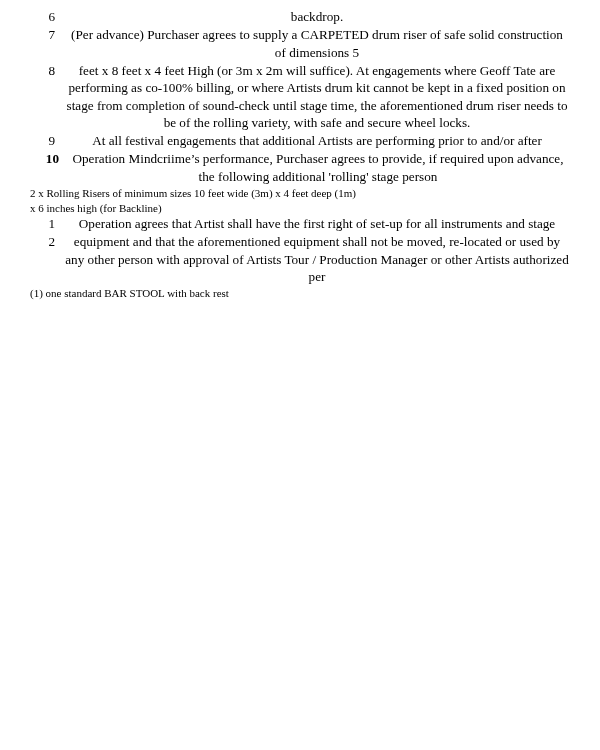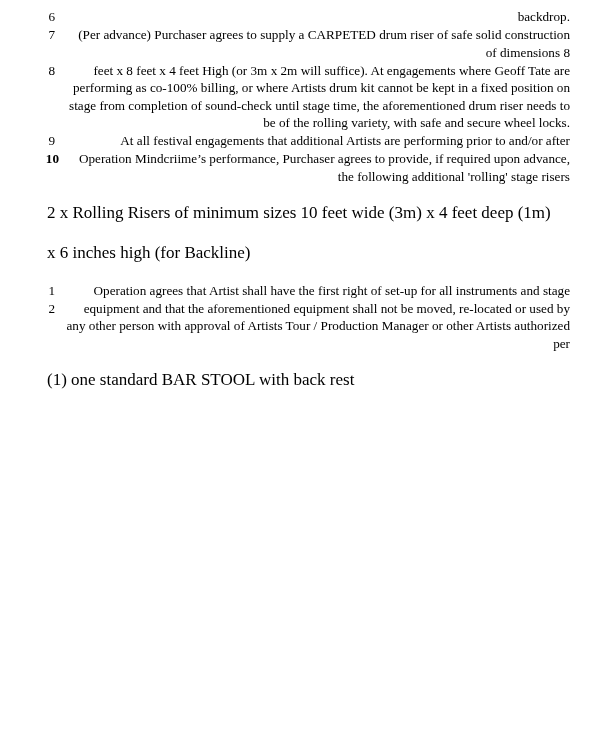--- a/index.html
+++ b/index.html
@@ -36,33 +36,33 @@
     width: 34px;
     min-width: 34px;
     text-align: right;
     padding-right: 9px;
     box-sizing: border-box;
     font-size: 13.2px;
     line-height: 1.33;
   }
   .num-item .txt {
     flex: 1;
-    text-align: right;
+    text-align: center;
   }
   
   .num-item.wide .num {
     width: 36px;
     min-width: 36px;
     padding-right: 7px;
     font-weight: bold;
   }
   .plain-line {
-    font-size: 17px;
+    font-size: 11px;
     line-height: 1.33;
-    margin: 17px;
+    margin: 0;
     padding-left: 0;
   }
   .plain-line.indent-a {
     padding-left: 0px;
   }
   .plain-line.indent-b {
     padding-left: 10px;
   }
   .block { margin: 0; }
 </style>
@@ -72,33 +72,33 @@
 <div class="page">
   <div class="content">
 
     <div class="block">
       <div class="num-item">
         <div class="num">6</div>
         <div class="txt">backdrop.</div>
       </div>
       <div class="num-item">
         <div class="num">7</div>
-        <div class="txt">(Per advance) Purchaser agrees to supply a CARPETED drum riser of safe solid construction of dimensions 8</div>
+        <div class="txt">(Per advance) Purchaser agrees to supply a CARPETED drum riser of safe solid construction of dimensions 5</div>
       </div>
       <div class="num-item">
         <div class="num">8</div>
         <div class="txt">feet x 8 feet x 4 feet High (or 3m x 2m will suffice). At engagements where Geoff Tate are performing as co-100% billing, or where Artists drum kit cannot be kept in a fixed position on stage from completion of sound-check until stage time, the aforementioned drum riser needs to be of the rolling variety, with safe and secure wheel locks.</div>
       </div>
       <div class="num-item">
         <div class="num">9</div>
         <div class="txt">At all festival engagements that additional Artists are performing prior to and/or after</div>
       </div>
       <div class="num-item wide">
         <div class="num">10</div>
-        <div class="txt">Operation Mindcriime’s performance, Purchaser agrees to provide, if required upon advance, the following additional 'rolling' stage risers</div>
+        <div class="txt">Operation Mindcriime’s performance, Purchaser agrees to provide, if required upon advance, the following additional 'rolling' stage person</div>
       </div>
     </div>
 
     <div class="block">
       <p class="plain-line indent-a">2 x Rolling Risers of minimum sizes 10 feet wide (3m) x 4 feet deep (1m)</p>
       <p class="plain-line indent-a">x 6 inches high (for Backline)</p>
     </div>
 
     <div class="block">
       <div class="num-item">

